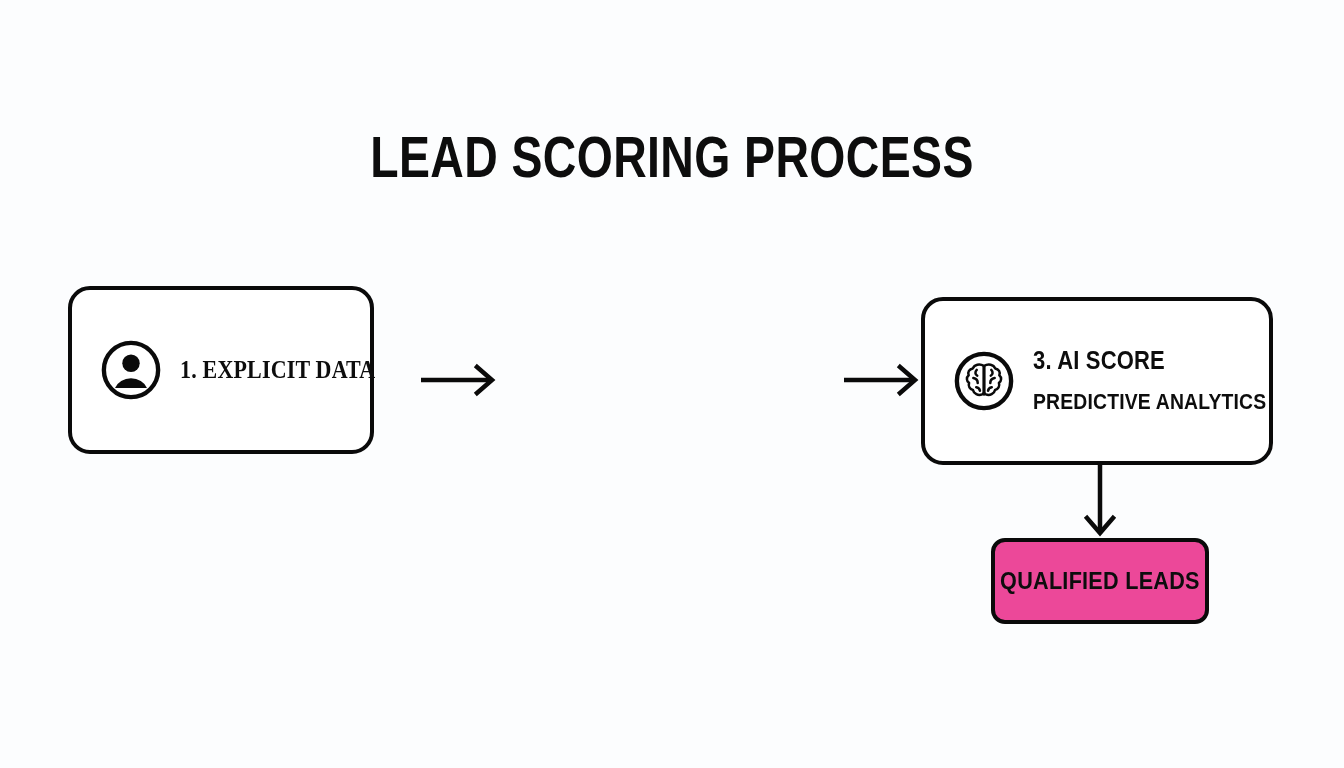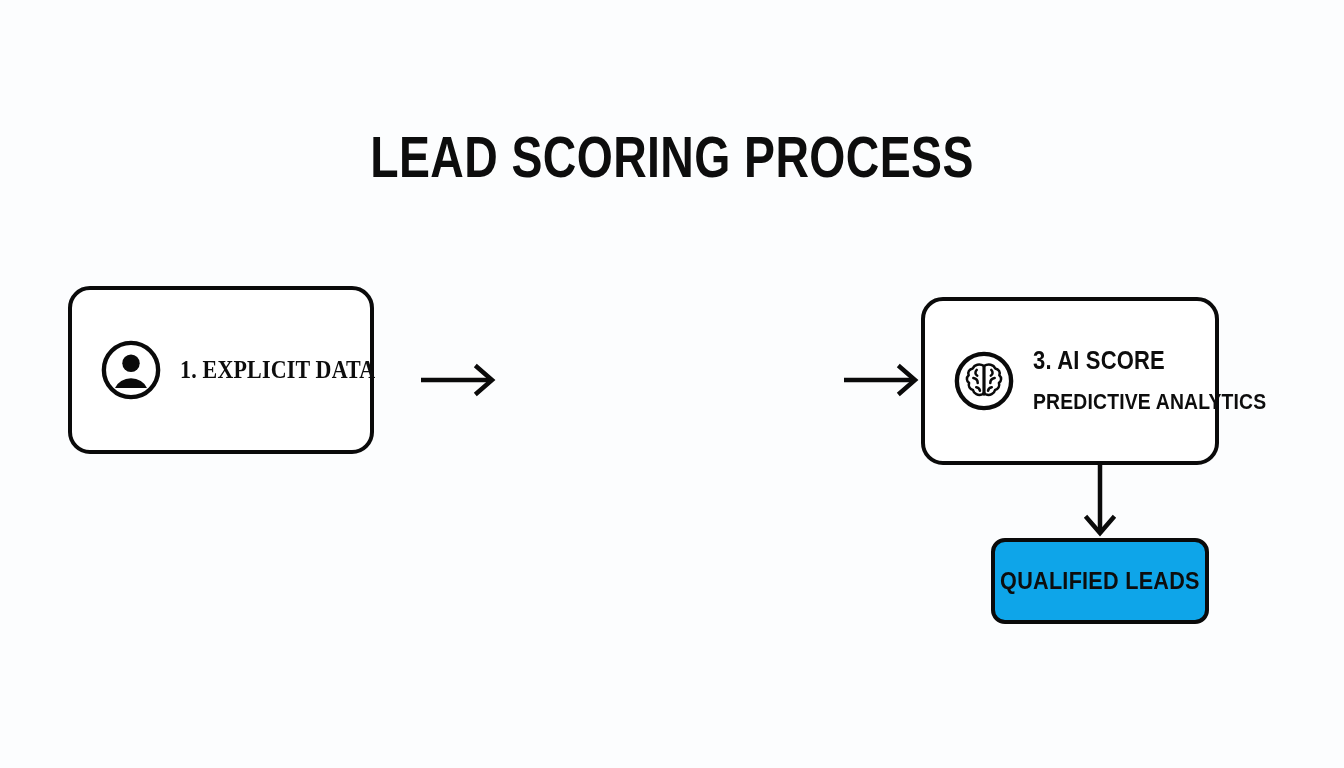--- a/index.html
+++ b/index.html
@@ -43,21 +43,21 @@
     position: absolute;
     box-sizing: border-box;
     border: 4px solid #0a0a0a;
     border-radius: 22px;
     background: #ffffff;
     display: flex;
     align-items: center;
   }
   #step-box-1 { left: 68px;  top: 286px; width: 306px; height: 168px; font-family: Liberation Serif, serif; }
   #step-box-2 { left: 499px; top: 297px; width: 348px; height: 168px; }
-  #step-box-3 { left: 921px; top: 297px; width: 298px; height: 168px; }
+  #step-box-3 { left: 921px; top: 297px; width: 352px; height: 168px; }
 
   .step-icon {
     flex: 0 0 auto;
     width: 62px;
     height: 62px;
     margin-left: 28px;
     margin-right: 18px;
     display: block;
   }
   .step-text {
@@ -100,21 +100,21 @@
   
   #result-box {
     position: absolute;
     box-sizing: border-box;
     left: 991px;
     top: 538px;
     width: 218px;
     height: 86px;
     border: 4px solid #0a0a0a;
     border-radius: 14px;
-    background: #0ea5e9;
+    background: #ec4899;
     display: flex;
     align-items: center;
     justify-content: center;
   }
   #result-label {
     font-size: 24px;
     line-height: 28px;
     font-weight: 700;
     letter-spacing: 0.3px;
     transform: scaleX(0.90);

